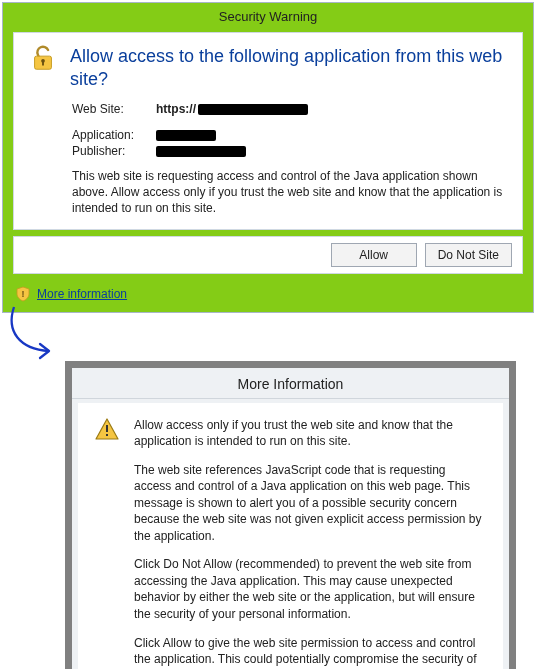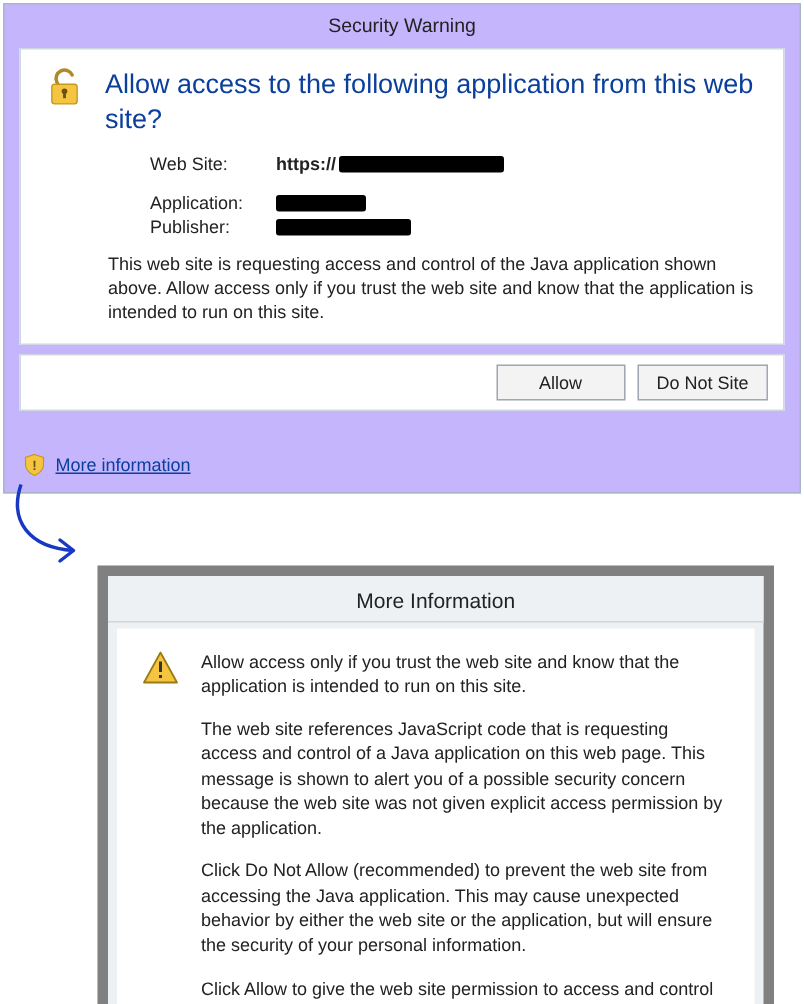--- a/index.html
+++ b/index.html
@@ -5,21 +5,21 @@
   * { box-sizing: border-box; }
   body {
     margin: 0;
     font-family: "Segoe UI", Tahoma, sans-serif;
     font-size: 12px;
     background: #fff;
     width: 536px;
   }
   .dialog {
     border: 1px solid #a8b6c8;
-    background: #c4b5fd;
+    background: #84cc16;
     margin: 2px 2px 8px 2px;
   }
   .dialog-title {
     text-align: center;
     font-size: 13px;
     padding: 6px 0 4px 0;
     color: #222;
   }
   .white-panel {
     background: #fff;
@@ -34,31 +34,31 @@
   }
   .padlock svg { width: 30px; height: 30px; }
   .question {
     color: #0a3f9c;
     font-size: 18px;
     line-height: 1.25;
     margin-top: 2px;
   }
   .fields { margin: 12px 0 10px 44px; }
   .field-row { display: flex; align-items: center; margin-bottom: 2px; font-size: 12px;}
-  .field-label { width: 84px; color: #222; margin-left: 28px; }
+  .field-label { width: 84px; color: #222; }
   .field-val { color: #222; display:flex; align-items:center; gap:2px;font-weight:bold;}
   .redact { display:inline-block; background:#000; height:11px; border-radius:2px;}
   .body-text {
     margin: 6px 0 0 44px;
     font-size: 12px;
     color: #222;
     line-height: 1.35;
   }
   .button-bar {
-    margin: 6px 10px 24px 10px;
+    margin: 6px 10px 8px 10px;
     border: 1px solid #cfd8e2;
     background: #fff;
     padding: 6px 10px;
     display: flex;
     justify-content: flex-end;
     gap: 8px;
   }
   .btn {
     min-width: 86px;
     padding: 4px 12px;

